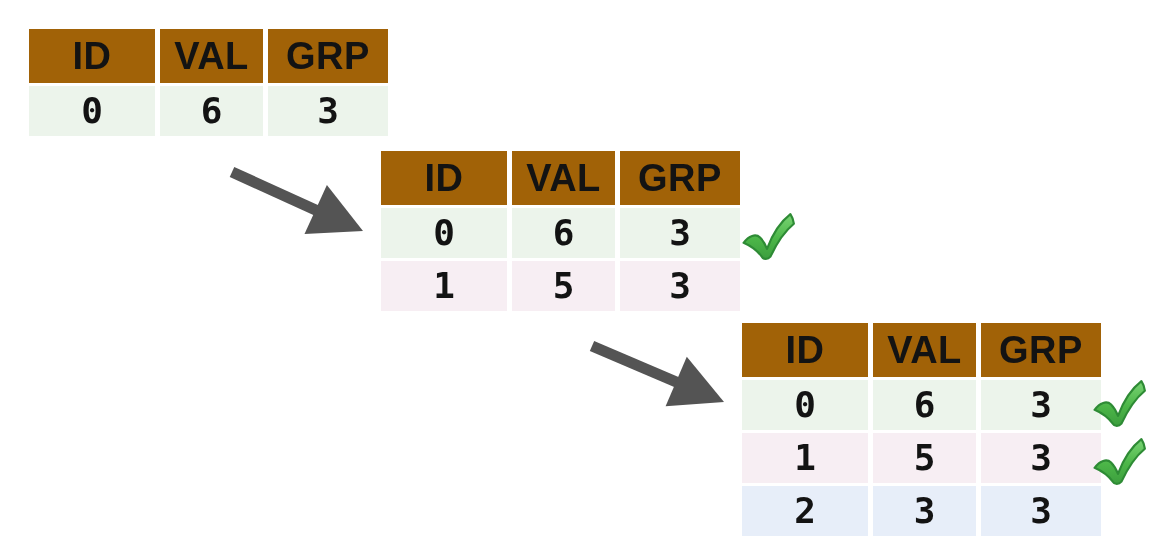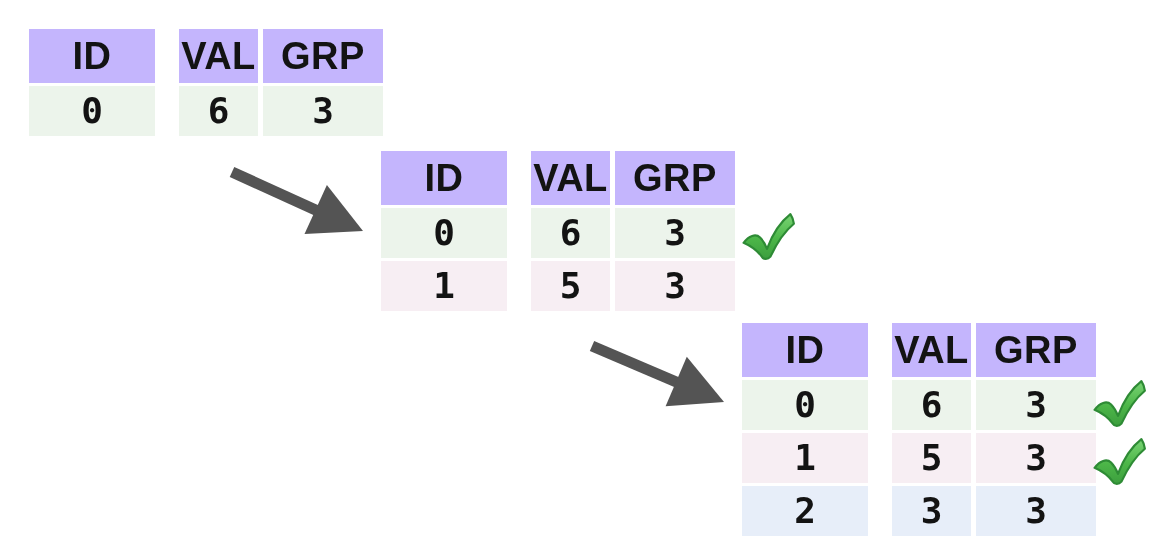--- a/index.html
+++ b/index.html
@@ -24,37 +24,37 @@
   .trow {
     display: flex;
     column-gap: 5px;
   }
   .cell {
     text-align: center;
     color: #131313;
     box-sizing: border-box;
   }
   .th {
-    background: #c4b5fd;
+    background: #a16207;
     height: 54px;
     line-height: 54px;
     font-family: "Liberation Sans", sans-serif;
     font-weight: bold;
     font-size: 38px;
     letter-spacing: 0.5px;
   }
   .td {
     height: 50px;
     line-height: 50px;
     font-family: "DejaVu Sans Mono", monospace;
     font-weight: bold;
     font-size: 36px;
   }
   .c-id  { width: 126px; }
-  .c-val { width: 79px; margin-left: 19px; }
+  .c-val { width: 103px; }
   .c-grp { width: 120px; }
   .tone-green { background: #ecf4eb; }
   .tone-pink  { background: #f7eef3; }
   .tone-blue  { background: #e7eef9; }
 
   .overlay {
     position: absolute;
     left: 0; top: 0;
     width: 1164px;
     height: 558px;

